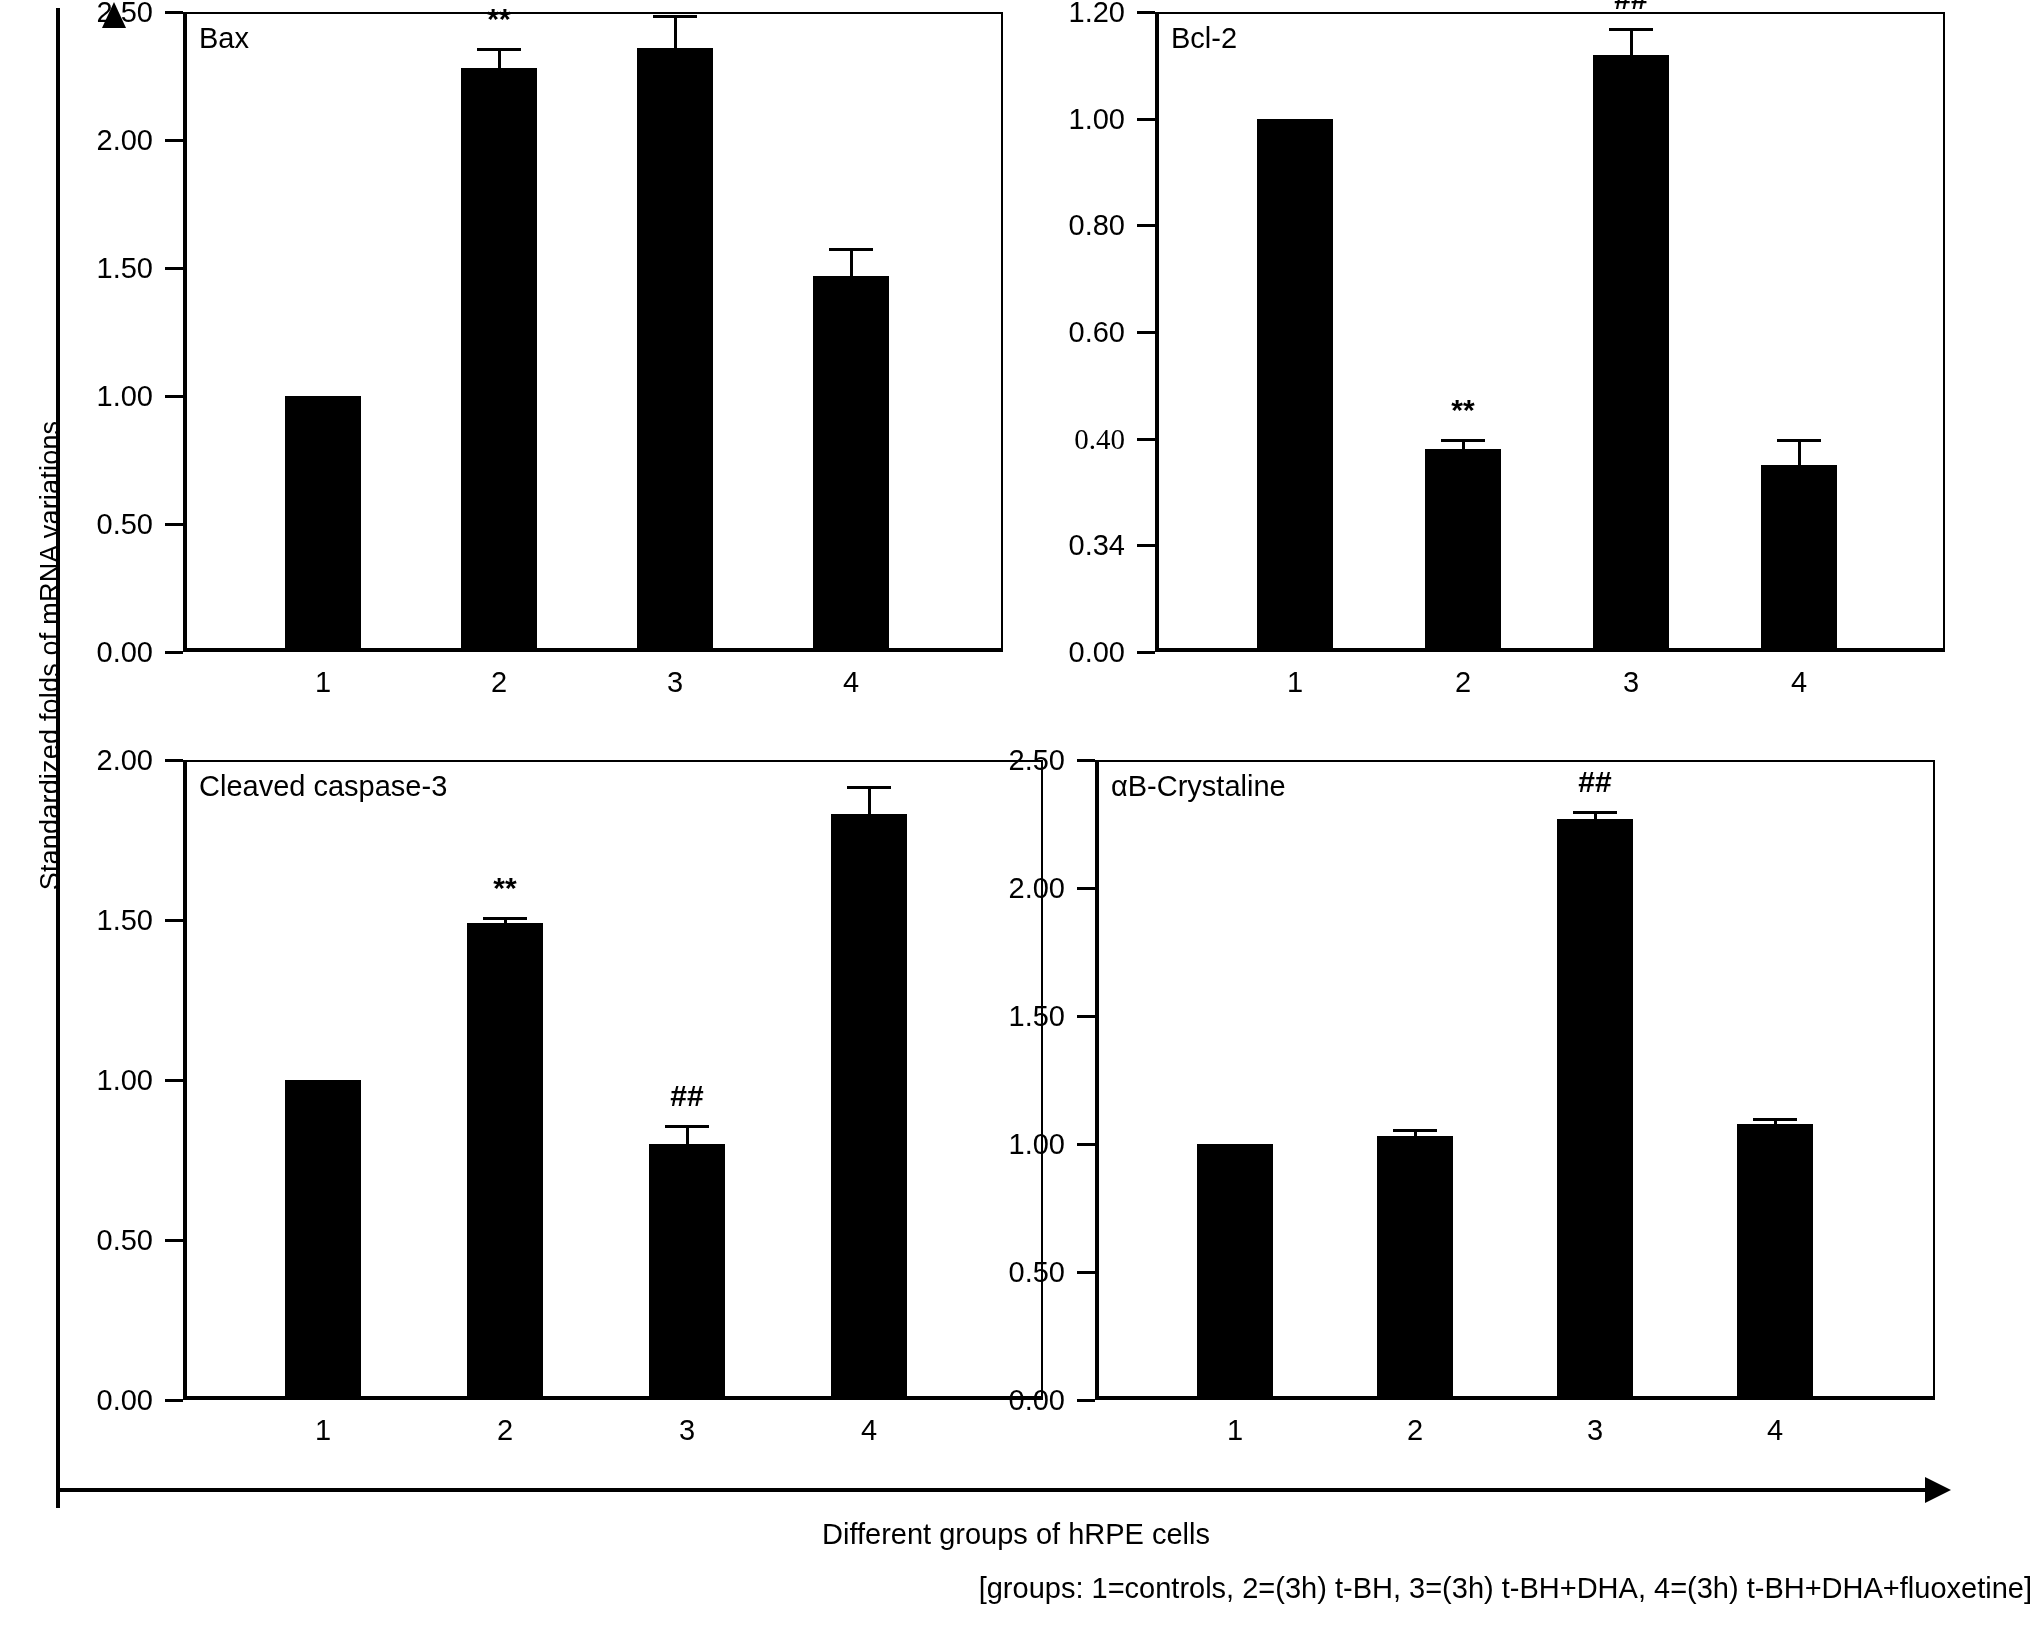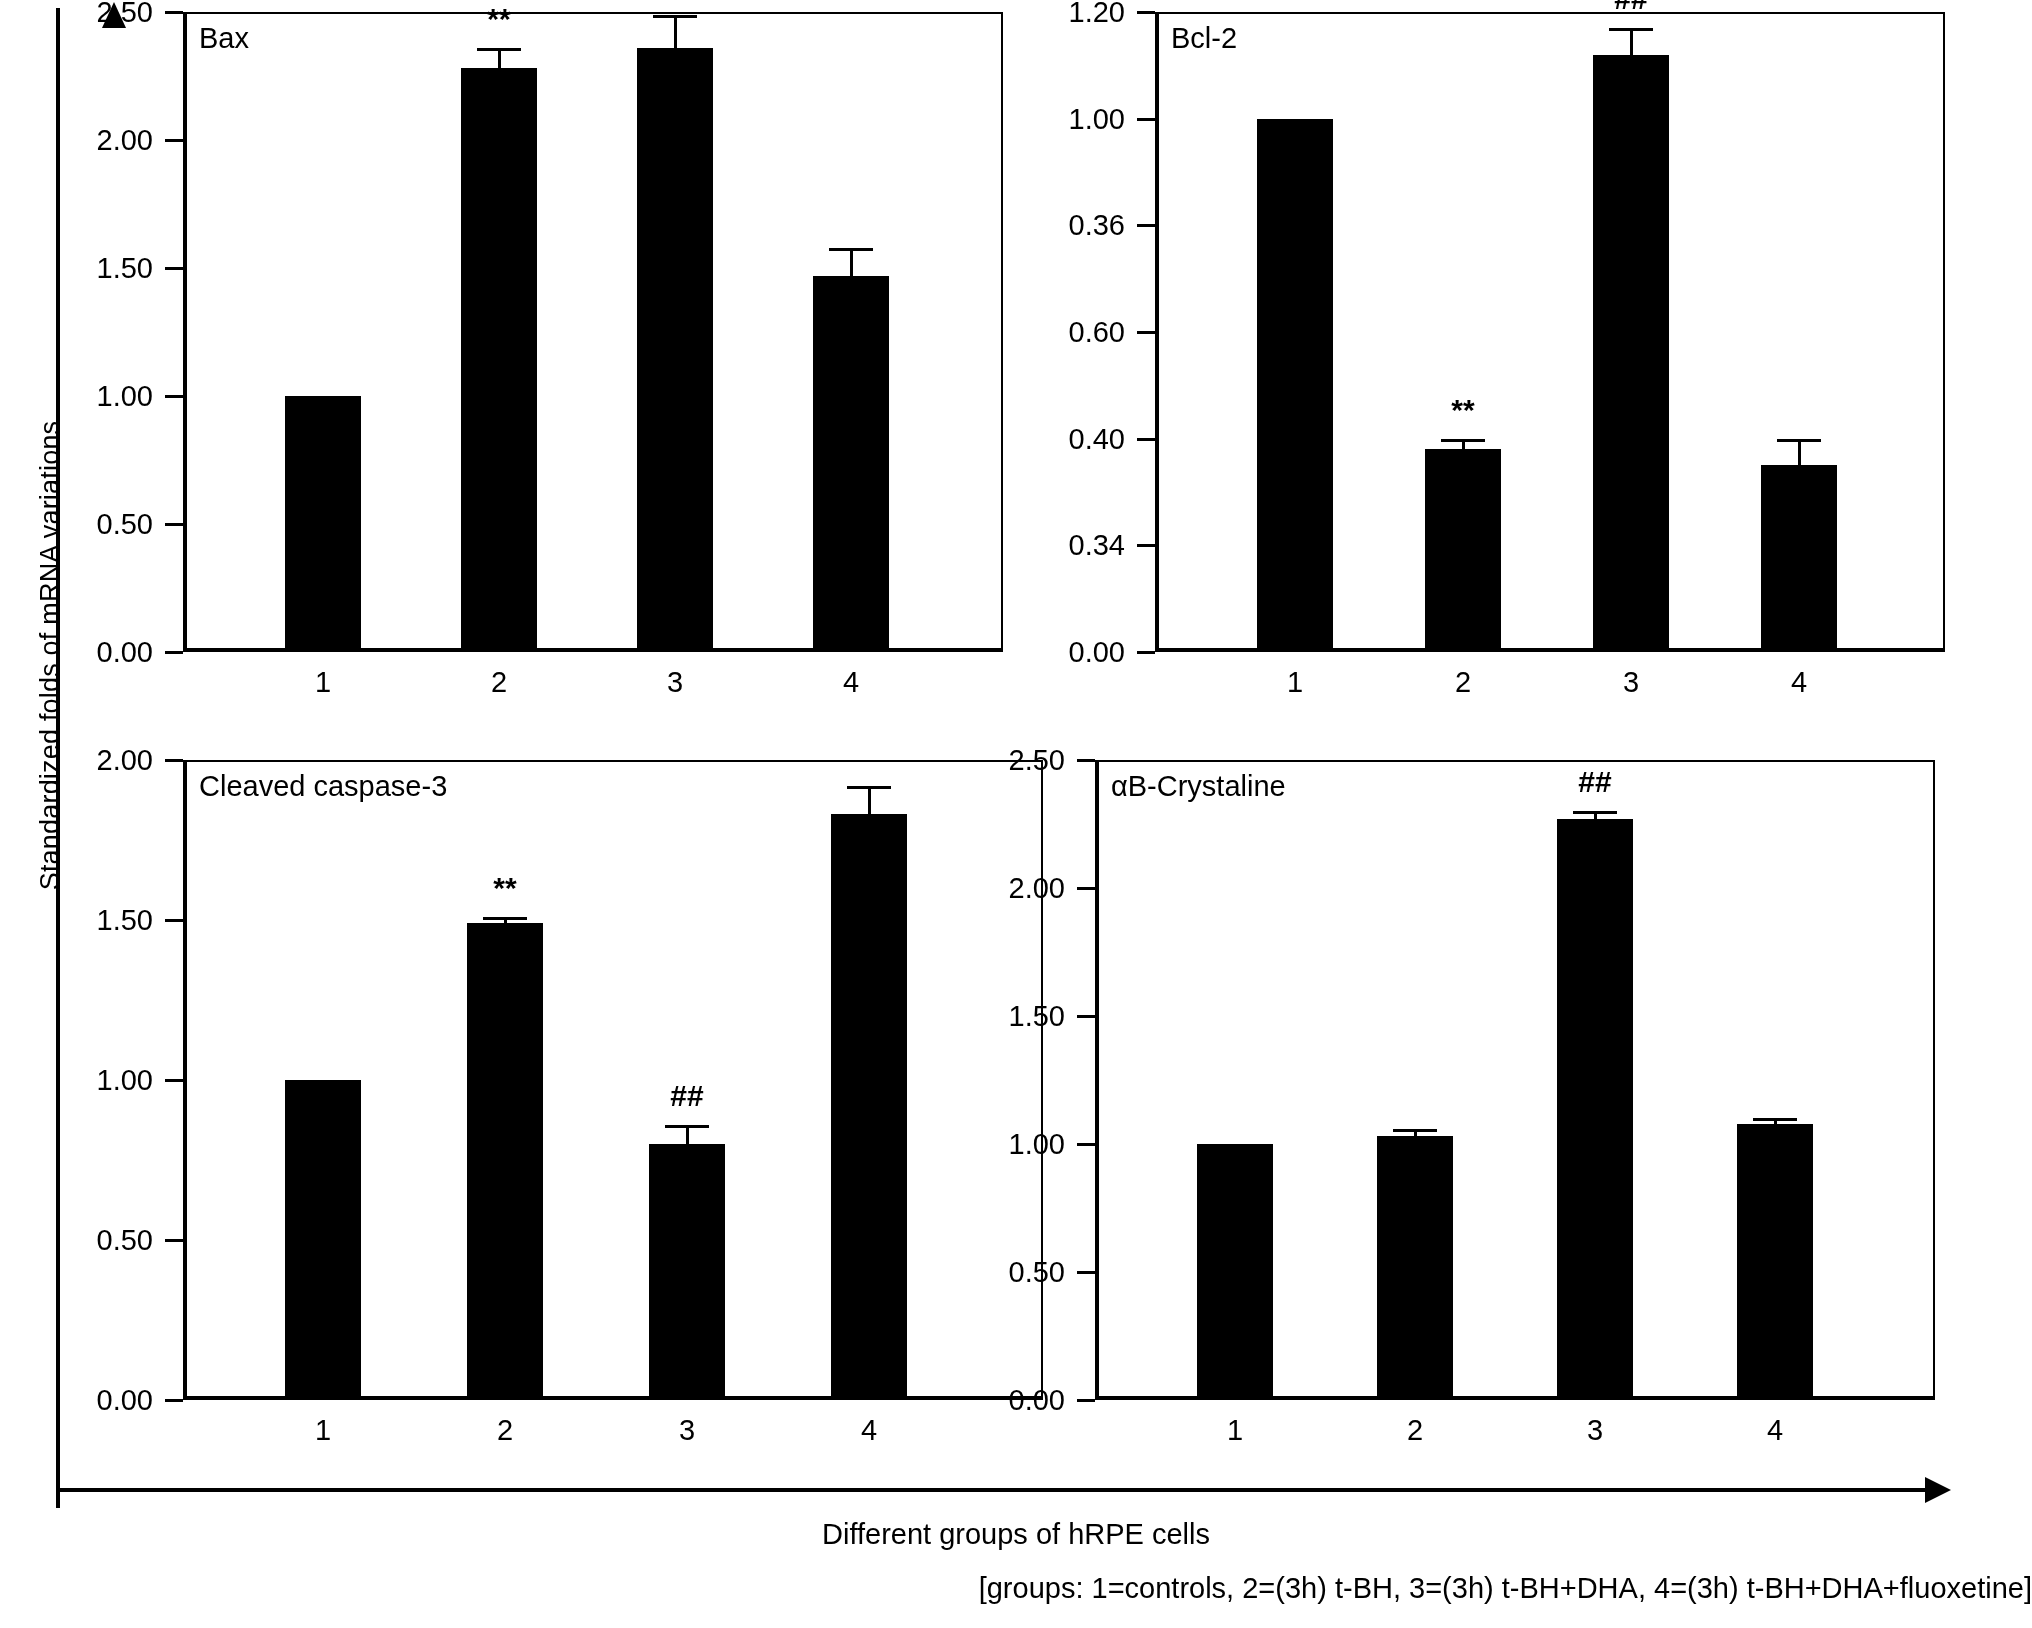--- a/index.html
+++ b/index.html
@@ -212,25 +212,25 @@
     </div>
 
   <div class="panel" id="panel-1" style="left: 1155px; top: 12px; width: 790px; height: 508px;">
       <div class="panel-border" style="left: 0px; top: 0px; width: 790px; height: 640px;"></div>
       <div class="panel-title" style="left: 16px; top: 10px;">Bcl-2</div>
       <div class="ytick-mark" style="left: -18px; top: 639px; width: 18px;"></div>
       <div class="ytick-label" style="left: -170px; top: 640px; width: 140px;">0.00</div>
       <div class="ytick-mark" style="left: -18px; top: 532.333px; width: 18px;"></div>
       <div class="ytick-label" style="left: -170px; top: 533.333px; width: 140px;">0.34</div>
       <div class="ytick-mark" style="left: -18px; top: 425.667px; width: 18px;"></div>
-      <div class="ytick-label" style="left: -170px; top: 426.667px; width: 140px;">0.40</div>
+      <div class="ytick-label" style="left: -170px; top: 426.667px; width: 140px; font-family: Liberation Serif, serif;">0.40</div>
       <div class="ytick-mark" style="left: -18px; top: 319px; width: 18px;"></div>
       <div class="ytick-label" style="left: -170px; top: 320px; width: 140px;">0.60</div>
       <div class="ytick-mark" style="left: -18px; top: 212.333px; width: 18px;"></div>
-      <div class="ytick-label" style="left: -170px; top: 213.333px; width: 140px;">0.36</div>
+      <div class="ytick-label" style="left: -170px; top: 213.333px; width: 140px;">0.80</div>
       <div class="ytick-mark" style="left: -18px; top: 105.667px; width: 18px;"></div>
       <div class="ytick-label" style="left: -170px; top: 106.667px; width: 140px;">1.00</div>
       <div class="ytick-mark" style="left: -18px; top: -1px; width: 18px;"></div>
       <div class="ytick-label" style="left: -170px; top: 0px; width: 140px;">1.20</div>
       <div class="plot-axis-line" style="left: 0px; top: 0px; width: 4px; height: 640px;"></div>
       <div class="plot-axis-line" style="left: 0px; top: 636px; width: 790px; height: 4px;"></div>
       <div class="bar" style="left: 102px; top: 106.667px; width: 76px; height: 533.333px;"></div>
       <div class="xtick-mark" style="left: 139px; top: 640px; height: 0px;"></div>
       <div class="xtick-label" style="left: 100px; top: 654px; width: 80px;">1</div>
       <div class="bar" style="left: 270px; top: 437.333px; width: 76px; height: 202.667px;"></div>

